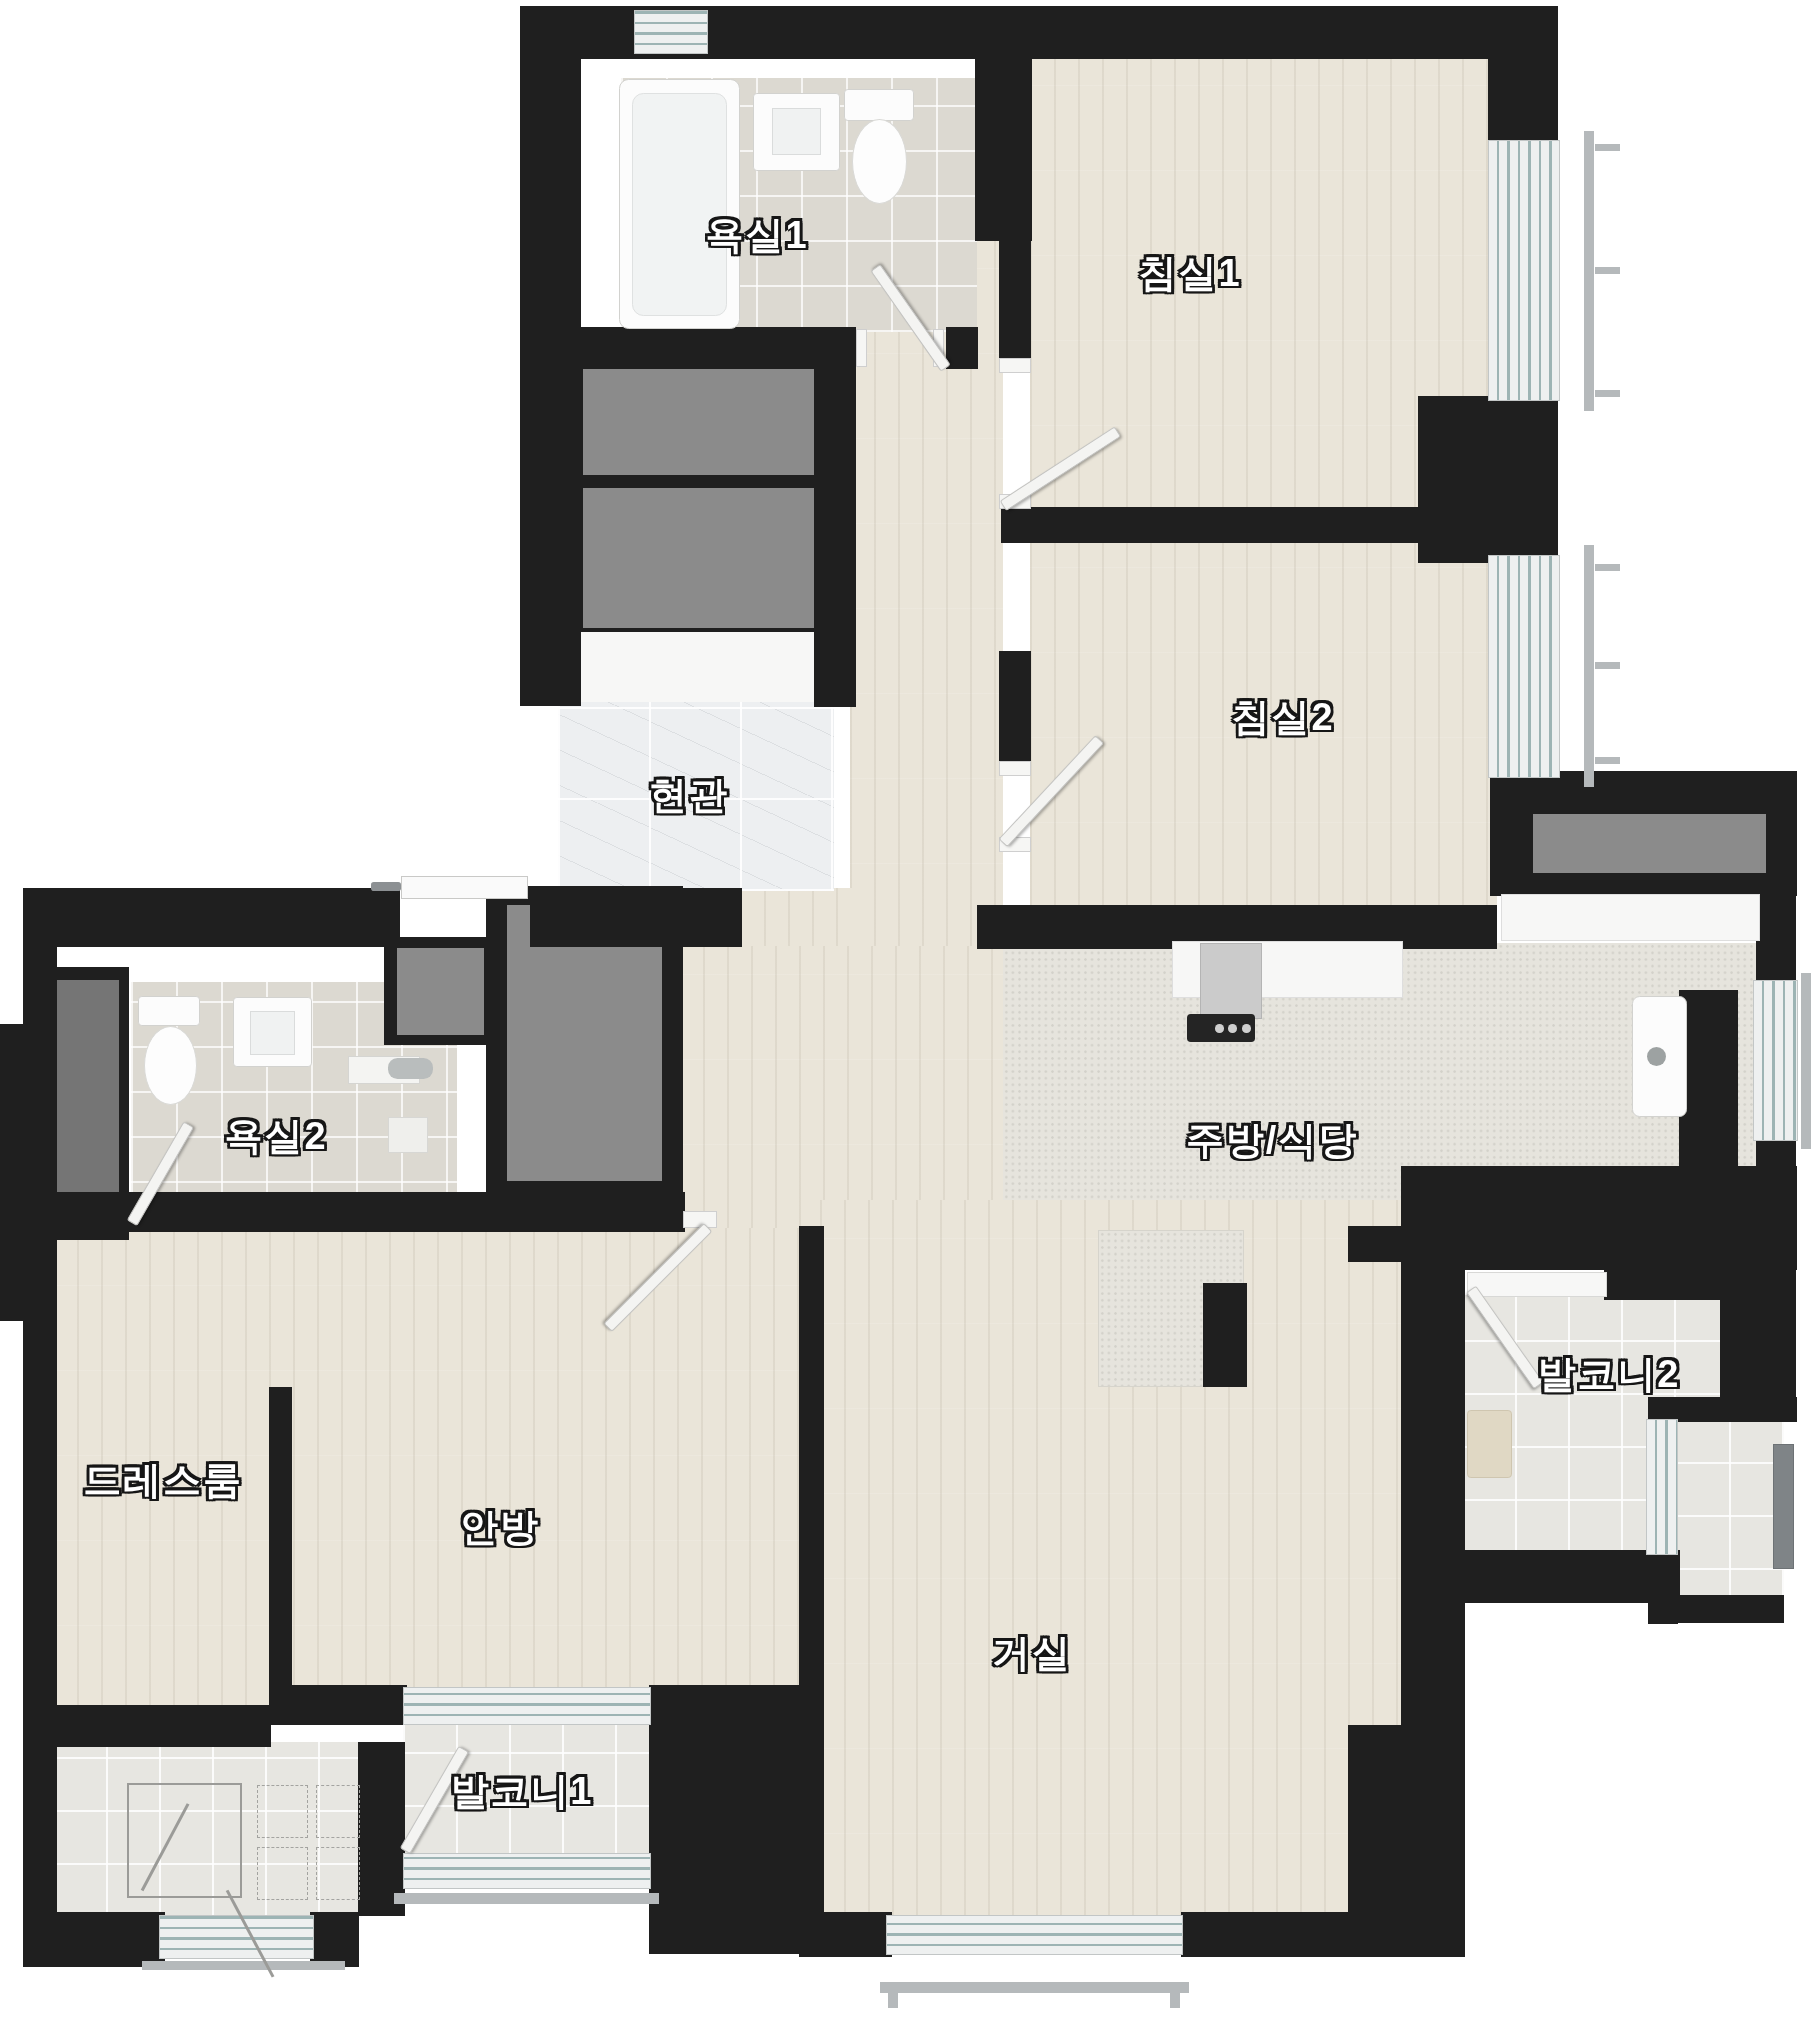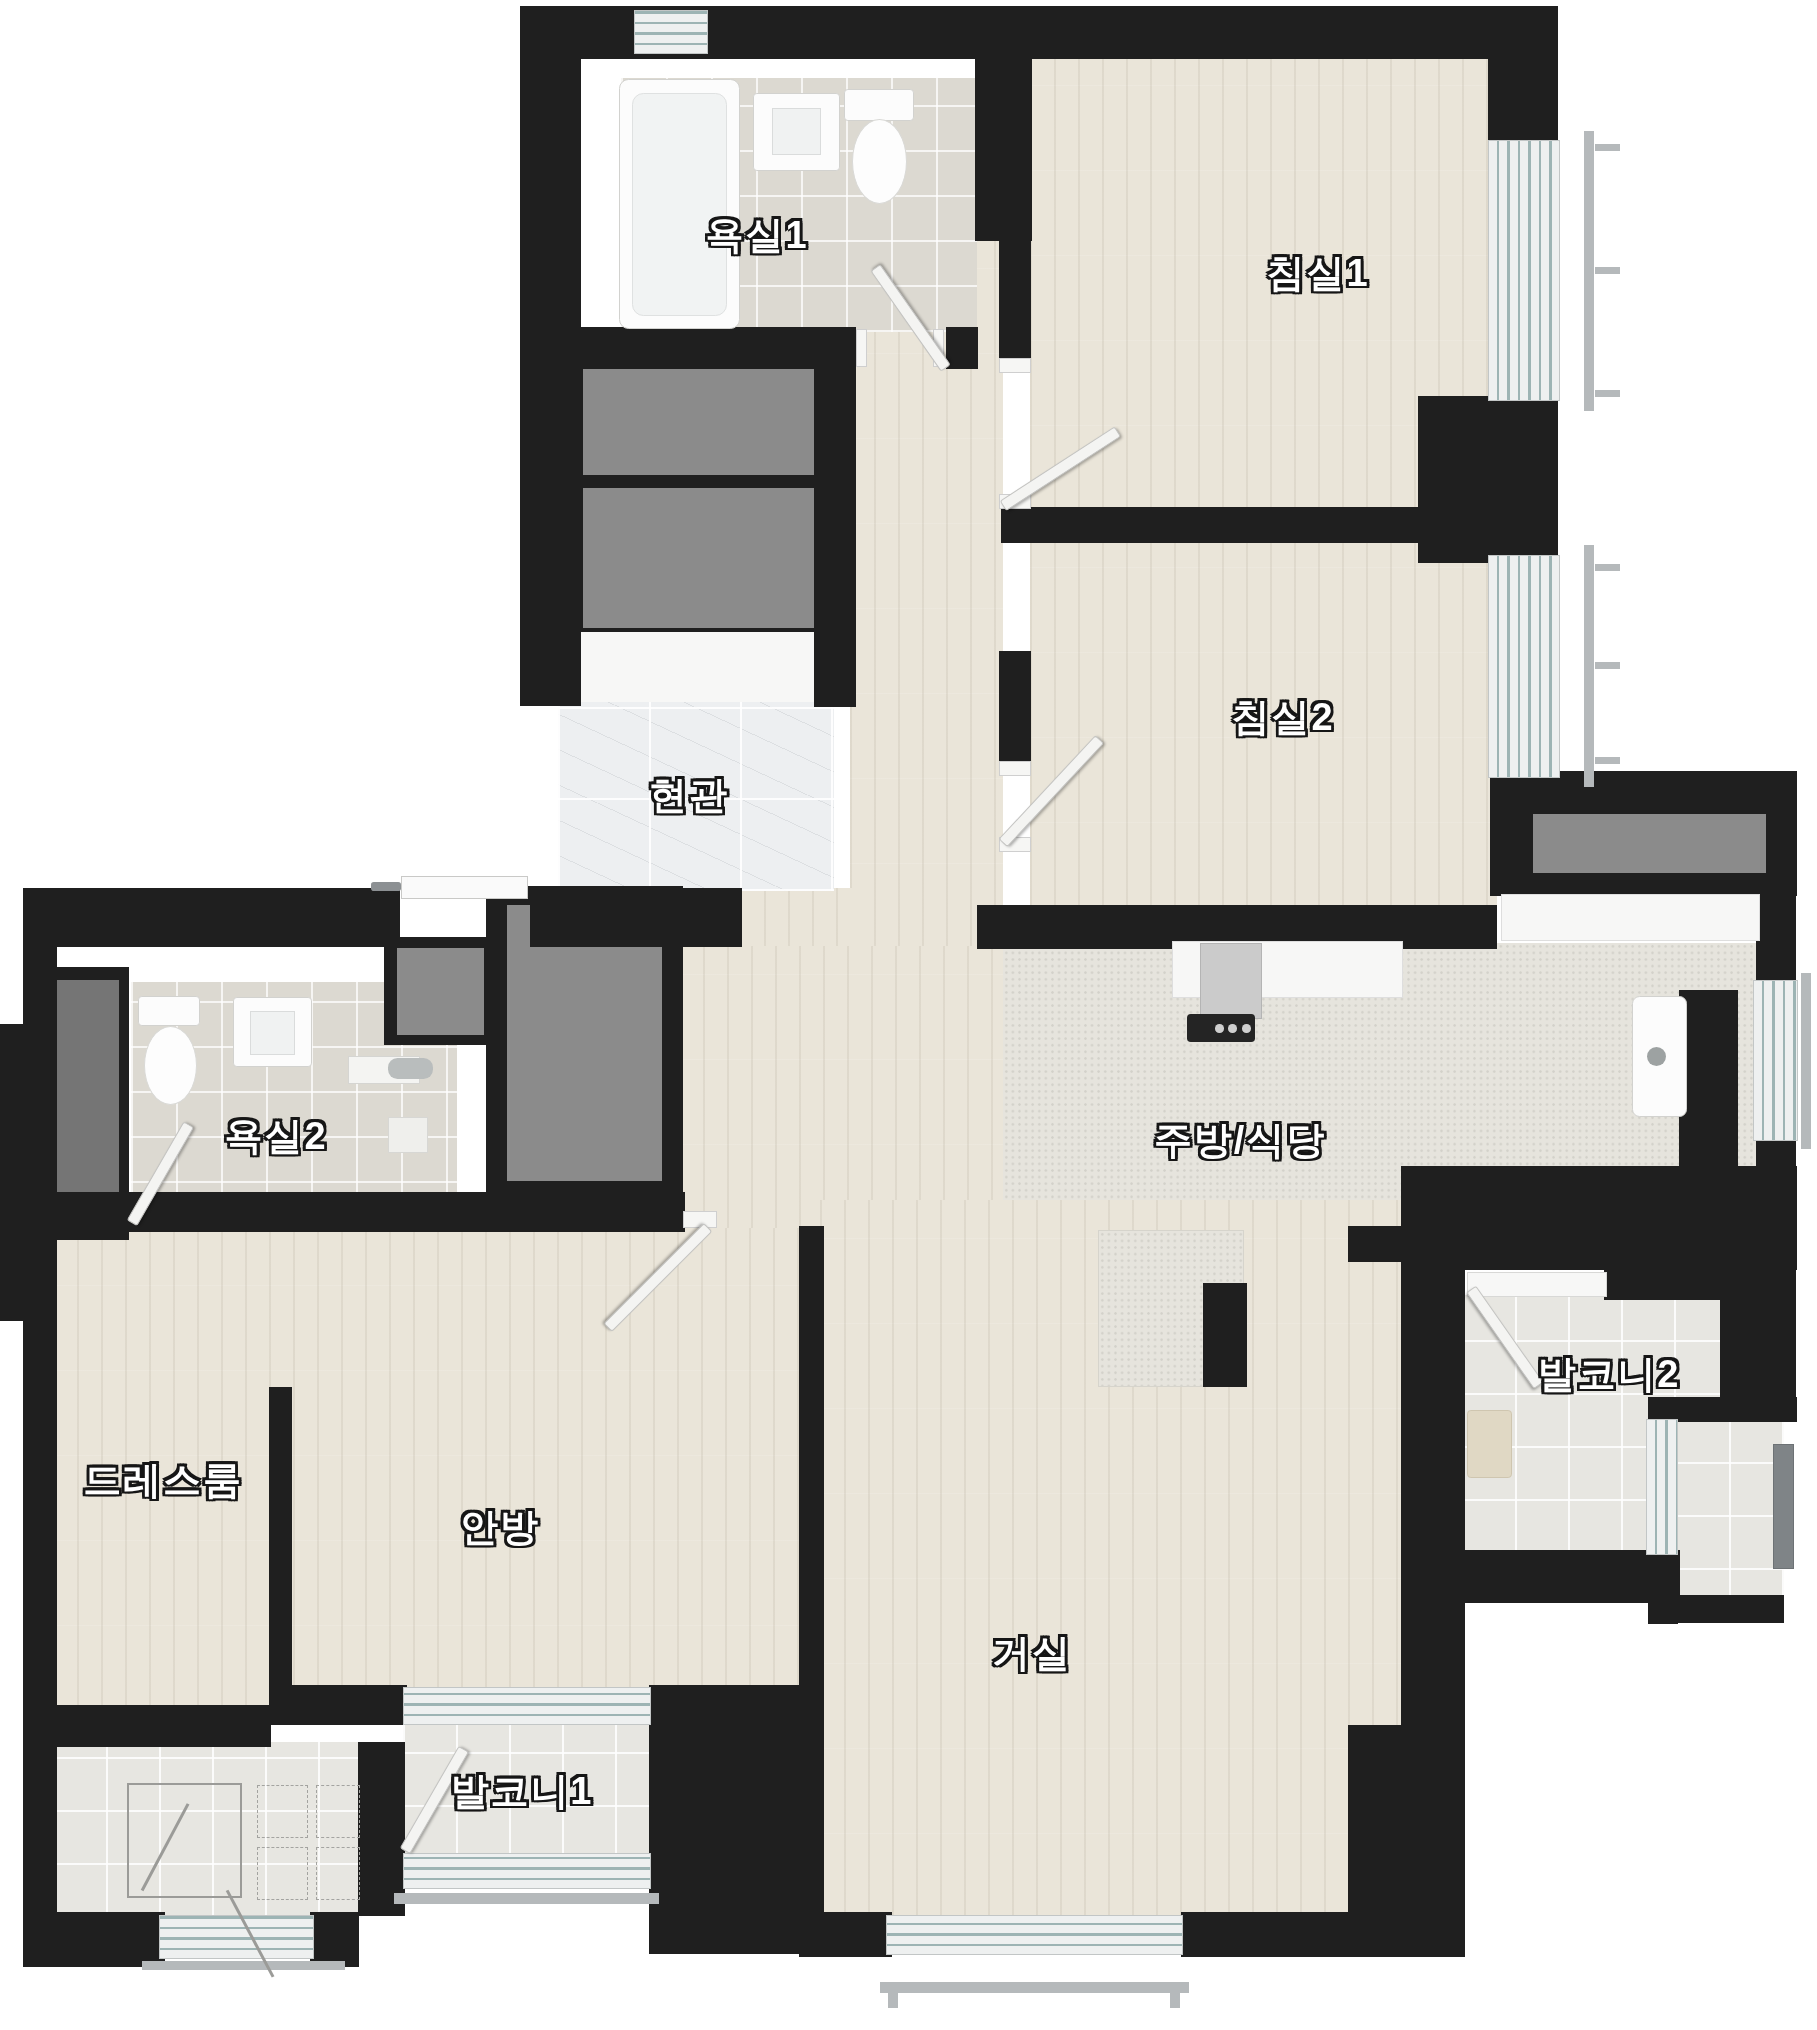--- a/index.html
+++ b/index.html
@@ -207,25 +207,25 @@
   <div class="leaf" style="left:708px;top:1221px;width:142px;transform:rotate(135deg)"></div>
 
   <div class="leaf" style="left:405px;top:1845px;width:118px;transform:rotate(-60deg)"></div>
 
   <div class="leaf" style="left:1471px;top:1283px;width:118px;transform:rotate(55deg)"></div>
 
   <div style="left:401px;top:876px;width:127px;height:23px;background:#fafafa;border:1.9px solid #c9c9c7"></div>
   <div style="left:371px;top:882px;width:30px;height:8.5px;background:#8c9093;border-radius:2.8px"></div>
 
   <div class="lbl" style="left:757px;top:235px">욕실1</div>
-  <div class="lbl" style="left:1318px;top:273px">침실1</div>
+  <div class="lbl" style="left:1190px;top:273px">침실1</div>
   <div class="lbl" style="left:689px;top:795px">현관</div>
   <div class="lbl" style="left:1283px;top:717px">침실2</div>
   <div class="lbl" style="left:276px;top:1136px">욕실2</div>
-  <div class="lbl" style="left:1240px;top:1140px">주방/식당</div>
+  <div class="lbl" style="left:1272px;top:1140px">주방/식당</div>
   <div class="lbl" style="left:163px;top:1480px">드레스룸</div>
   <div class="lbl" style="left:500px;top:1527px">안방</div>
   <div class="lbl" style="left:1609px;top:1374px">발코니2</div>
   <div class="lbl" style="left:1032px;top:1653px">거실</div>
   <div class="lbl" style="left:522px;top:1791px">발코니1</div>
 
 </div>
 
 
 </body></html>

